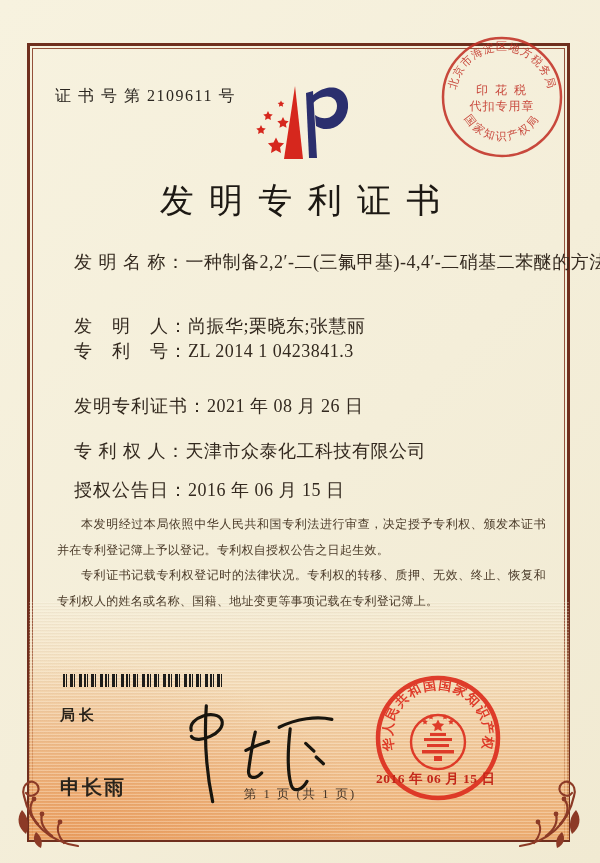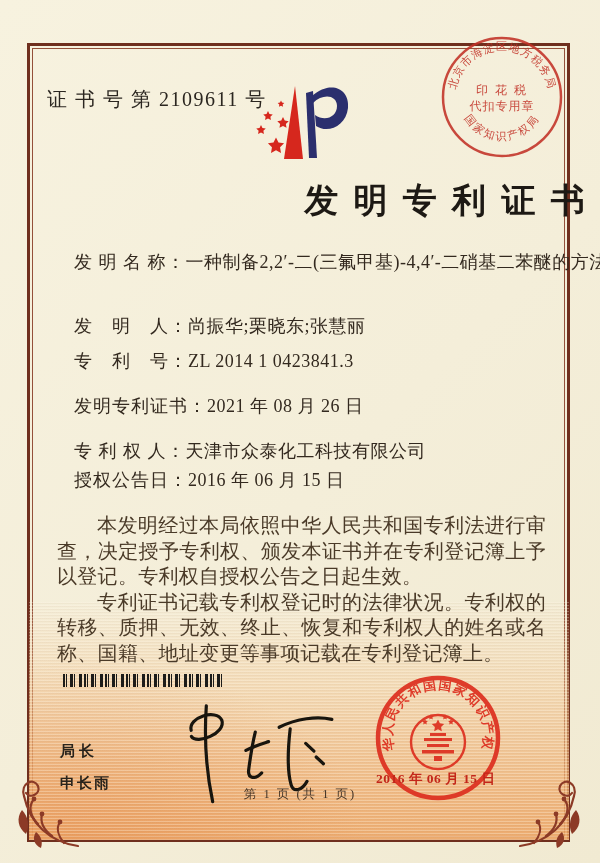--- a/index.html
+++ b/index.html
@@ -9,55 +9,55 @@
     font-family:"Liberation Serif","DejaVu Serif",serif;color:#2b2620;
   }
   .frame-outer{
     position:absolute;left:27px;top:43px;width:543px;height:799px;
     border:3px solid #6f2f1e;box-sizing:border-box;
   }
   .frame-inner{
     position:absolute;left:2px;top:2px;right:2px;bottom:2px;
     border:1px solid #94503a;
   }
-  .cert-no{position:absolute;left:47px;top:86px;font-size:20px;letter-spacing:1.5px;color:#2b2620;}
+  .cert-no{position:absolute;left:55px;top:86px;font-size:16px;letter-spacing:1.5px;color:#2b2620;}
   .logo{position:absolute;left:228px;top:66px;width:145px;height:104px;}
   .tax-stamp{position:absolute;left:436px;top:30px;width:132px;height:136px;opacity:.88;}
   .title{
-    position:absolute;left:0;top:178px;width:100%;text-align:right;
-    font-size:34px;font-weight:bold;letter-spacing:.45em;text-indent:.45em;color:#1d1914;
+    position:absolute;left:0;top:178px;width:100%;text-align:center;
+    font-size:34px;font-weight:normal;letter-spacing:.45em;text-indent:.45em;color:#1d1914;
   }
   .fields{position:absolute;left:57px;top:250px;width:488px;}
   .field-row{position:absolute;left:0;font-size:18px;color:#33291f;white-space:nowrap;margin-left:17px;}
   .field-row .flabel{letter-spacing:1px;}
   .field-row .fvalue{letter-spacing:.5px;}
-  .fr0{top:0px}.fr1{top:64px}.fr2{top:99px}.fr3{top:144px}.fr4{top:189px}.fr5{top:218px}
+  .fr0{top:0px}.fr1{top:64px}.fr2{top:89px}.fr3{top:144px}.fr4{top:189px}.fr5{top:228px}
   .paras{position:absolute;left:57px;top:513px;width:489px;}
-  .paras p{margin:0;text-indent:2em;font-size:20px;line-height:25.5px;letter-spacing:.3px;color:#4a3a28;text-align:justify;}
+  .paras p{margin:0;text-indent:2em;font-size:12px;line-height:25.5px;letter-spacing:.3px;color:#4a3a28;text-align:justify;font-family:Liberation Mono, monospace;}
   .grad-zone{
     position:absolute;left:29px;top:602px;width:540px;height:238px;
     background:
       radial-gradient(ellipse 420px 260px at 8% 100%, rgba(231,146,82,.55), rgba(231,146,82,0) 70%),
       linear-gradient(to bottom, rgba(243,203,152,0) 0%, rgba(243,198,146,.45) 35%, rgba(239,176,116,.78) 75%, rgba(236,163,98,.88) 100%);
   }
   .grad-zone::after{
     content:"";position:absolute;inset:0;
     background:repeating-linear-gradient(to bottom, rgba(255,246,230,.30) 0 1px, rgba(150,90,45,.05) 1px 2px, rgba(255,255,255,0) 2px 3px);
   }
   .barcode{
     position:absolute;left:63px;top:674px;width:163px;height:13px;
     background:repeating-linear-gradient(90deg,
       #1d1c1a 0 2px, transparent 2px 3px,
       #1d1c1a 3px 4px, transparent 4px 7px,
       #1d1c1a 7px 10px, transparent 10px 11px,
       #1d1c1a 11px 12px, transparent 12px 16px,
       #1d1c1a 16px 19px, transparent 19px 21px);
   }
-  .sig-title{position:absolute;left:60px;top:742px;font-family:"Liberation Sans","DejaVu Sans",sans-serif;font-size:15px;font-weight:700;letter-spacing:4px;color:#2a241c;}
-  .sig-name{position:absolute;left:60px;top:774px;font-family:"Liberation Sans","DejaVu Sans",sans-serif;font-size:15px;font-weight:700;letter-spacing:2px;color:#2a241c;}
+  .sig-title{position:absolute;left:60px;top:706px;font-family:"Liberation Sans","DejaVu Sans",sans-serif;font-size:15px;font-weight:700;letter-spacing:4px;color:#2a241c;}
+  .sig-name{position:absolute;left:60px;top:774px;font-family:"Liberation Sans","DejaVu Sans",sans-serif;font-size:20px;font-weight:700;letter-spacing:2px;color:#2a241c;}
   .autograph{position:absolute;left:178px;top:698px;width:160px;height:110px;transform:rotate(-2deg);}
   .official-seal{position:absolute;left:372px;top:672px;width:132px;height:132px;opacity:.92;}
   .seal-date{position:absolute;left:376px;top:770px;width:120px;font-size:13.5px;font-weight:bold;color:#c3261a;letter-spacing:.5px;white-space:nowrap;}
   .footer-page{position:absolute;left:0;top:786px;width:100%;text-align:center;font-size:12.5px;letter-spacing:2px;color:#453527;}
   .corner-orn{position:absolute;width:74px;height:84px;}
   .orn-left{left:8px;top:766px;}
   .orn-right{left:516px;top:766px;transform:scaleX(-1);}
 </style>
 </head>
 <body>

